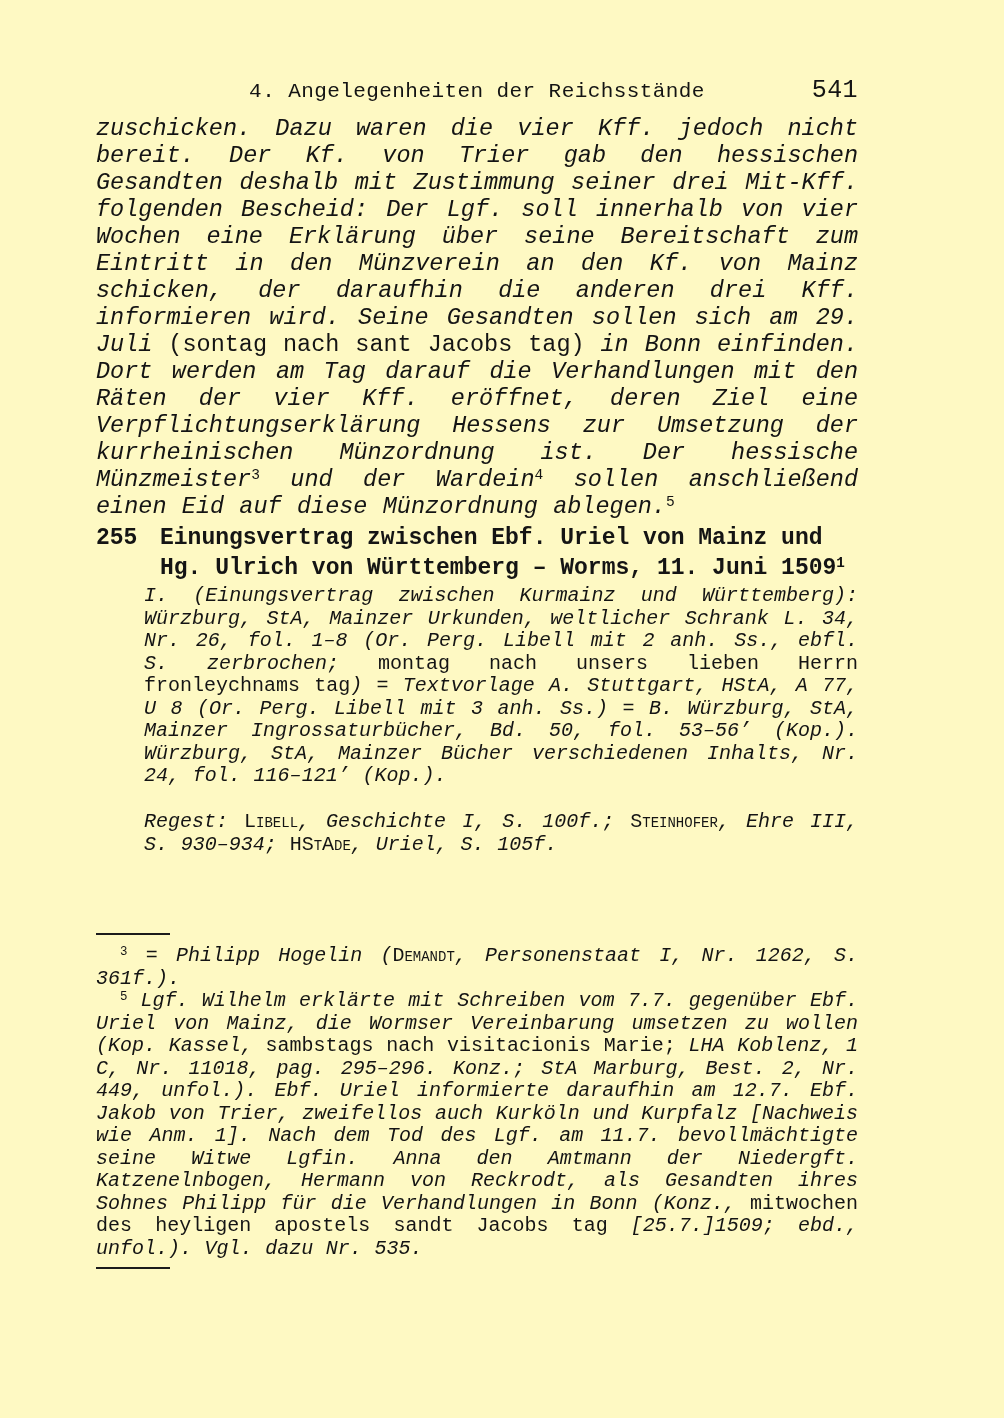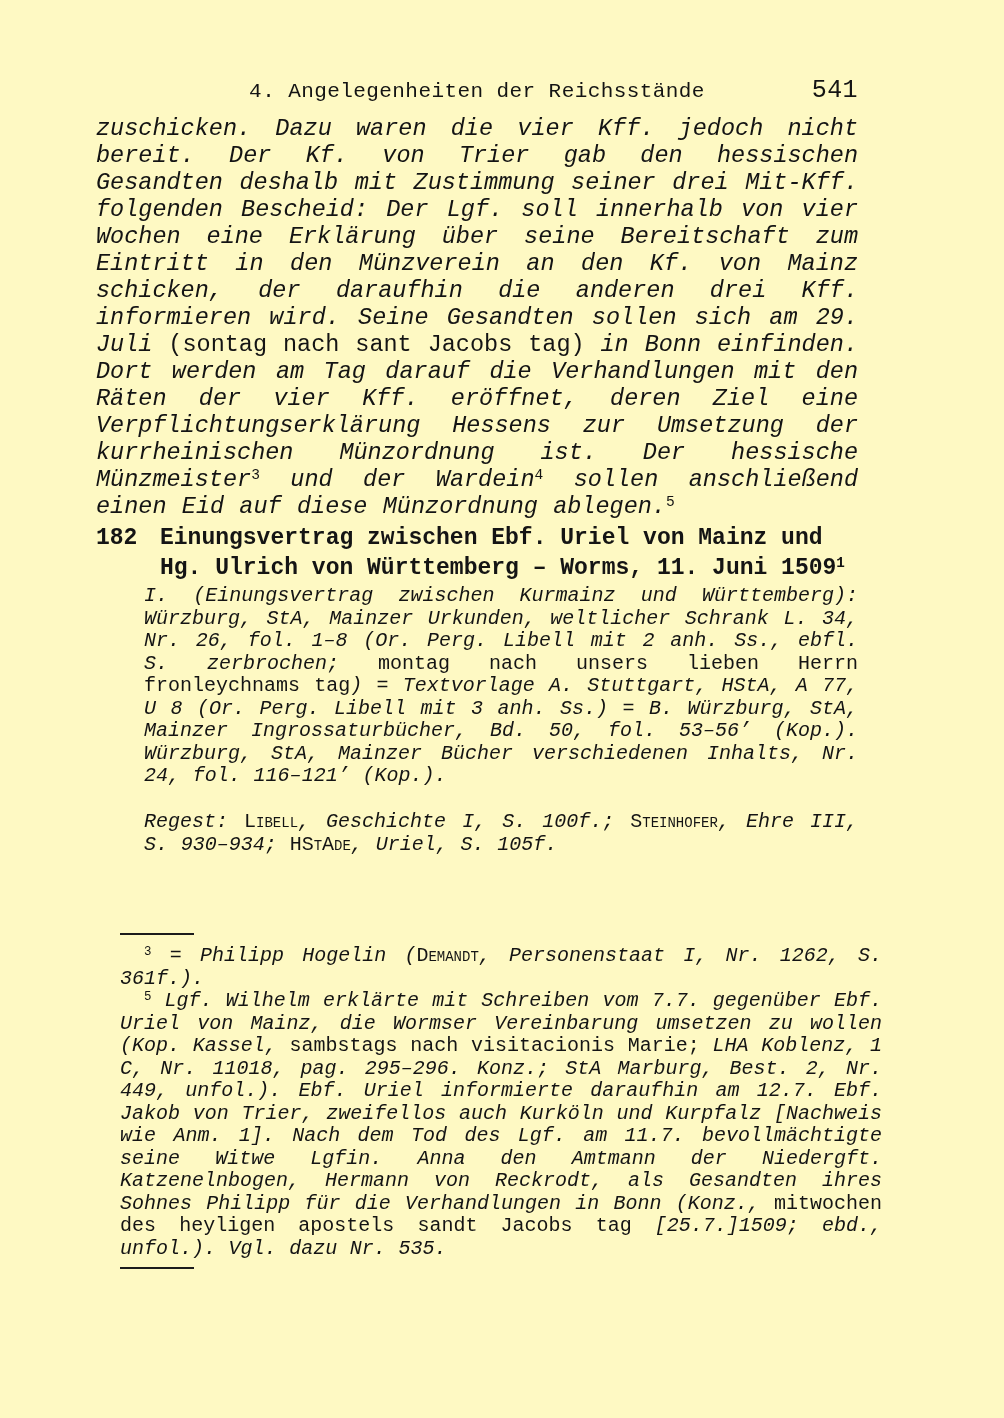--- a/index.html
+++ b/index.html
@@ -37,21 +37,21 @@
   .entry-title  { margin-left:64px; }
 
   .source {
     font-size:20px; line-height:22.5px; text-align:justify;
     font-style:italic; margin:0 0 0 48px; width:714px; word-spacing:0.04em;
   }
   .source-1 { top:585px; }
   .source-2 { top:730px; }
   .regest-p { top:811px; }
 
-  .fnarea { top:933px; font-size:20px; line-height:22.5px;margin-left:24px; }
+  .fnarea { top:933px; font-size:20px; line-height:22.5px; }
   .fnsep  { width:74px; border-top:2px solid #1c1c1c; height:0; }
   .fnsep-1 { margin:0 0 10px 0; }
   .fnsep-2 { margin:7px 0 7px 0; }
   .footnote {
     margin:0; text-align:justify; text-indent:24px; font-style:italic;
     word-spacing:0.03em;
   }
 </style>
 </head>
 <body>
@@ -61,21 +61,21 @@
   <header class="abs running-head">
     <span class="rh-title">4. Angelegenheiten der Reichsstände</span>
     <span class="rh-page">541</span>
   </header>
 
   <p class="abs intro"><span>zuschicken. Dazu waren die vier Kff. jedoch nicht bereit. Der Kf. von Trier gab den hessischen Gesandten deshalb mit Zustimmung seiner drei Mit-Kff. folgenden Bescheid: Der Lgf. soll innerhalb von vier Wochen eine Erklärung über seine Bereitschaft zum Eintritt in den Münzverein an den Kf. von Mainz schicken, der daraufhin die anderen drei Kff. informieren wird. Seine Gesandten sollen sich am 29. Juli </span><span class="rom">(sontag nach sant Jacobs tag) </span><span>in Bonn einfinden. Dort werden am Tag darauf die Verhandlungen mit den Räten der vier Kff. eröffnet, deren Ziel eine Verpflichtungserklärung Hessens zur Umsetzung der kurrheinischen Münzordnung ist. Der hessische Münzmeister</span><sup class="fnmark">3</sup><span> und der Wardein</span><sup class="fnmark">4</sup><span> sollen anschließend einen Eid auf diese Münzordnung ablegen.</span><sup class="fnmark">5</sup></p>
 
   <h2 class="abs section-heading"><br></h2>
 
   <div class="abs entry">
-    <span class="entry-number">182</span>
+    <span class="entry-number">255</span>
     <div class="entry-title"><span>Einungsvertrag zwischen Ebf. Uriel von Mainz und Hg. Ulrich von Württem­berg – Worms, 11. Juni 1509</span><sup class="fnmark">1</sup></div>
   </div>
 
   <p class="abs source source-1"><span>I. (Einungsvertrag zwischen Kurmainz und Württemberg): Würzburg, StA, Main­zer Urkunden, weltlicher Schrank L. 34, Nr. 26, fol. 1–8 (Or. Perg. Libell mit 2 anh. Ss., ebfl. S. zerbrochen; </span><span class="rom">montag nach unsers lieben Herrn fronleychnams tag</span><span>) = Textvorlage A. Stuttgart, HStA, A 77, U 8 (Or. Perg. Libell mit 3 anh. Ss.) = B. Würzburg, StA, Mainzer Ingrossaturbücher, Bd. 50, fol. 53–56’ (Kop.). Würzburg, StA, Mainzer Bücher verschiedenen Inhalts, Nr. 24, fol. 116–121’ (Kop.).</span></p>
 
 
   <p class="abs source regest-p"><span>Regest: </span><span class="sc">Libell</span><span>, Geschichte I, S. 100f.; </span><span class="sc">Steinhofer</span><span>, Ehre III, S. 930–934; </span><span class="sc">HStA­de</span><span>, Uriel, S. 105f.</span></p>
 
   <div class="abs fnarea">
     <div class="fnsep fnsep-1"></div>

